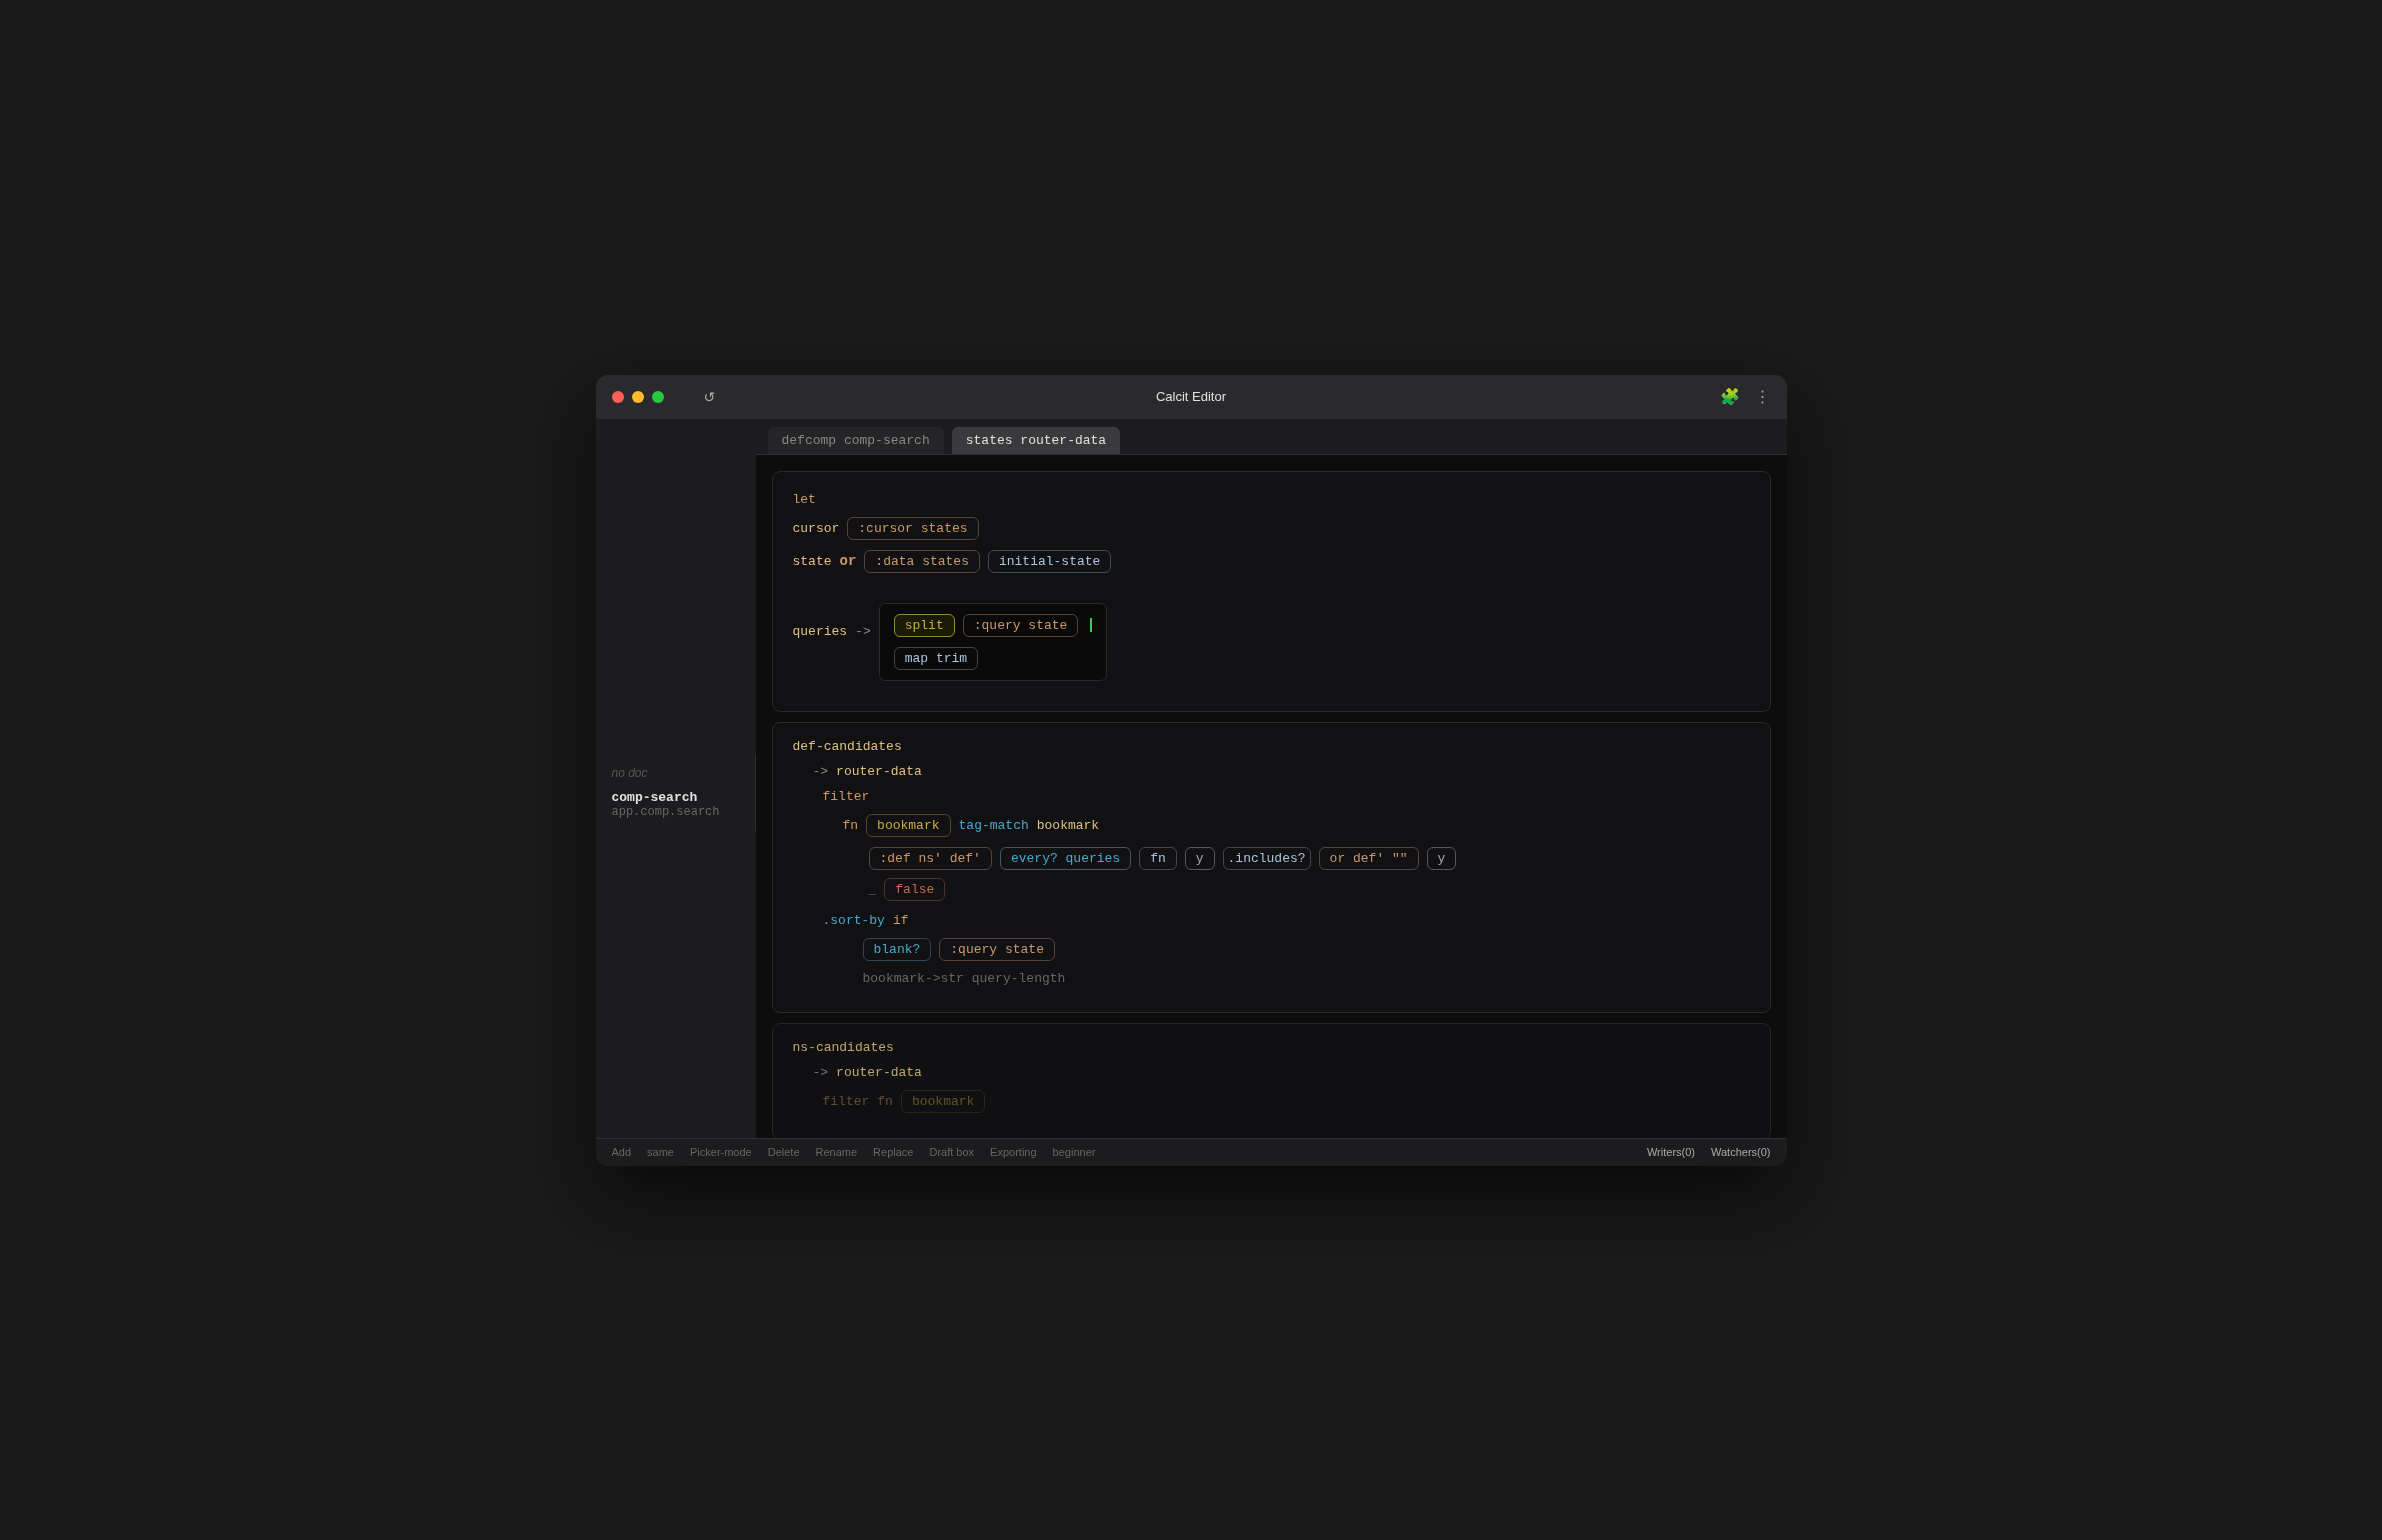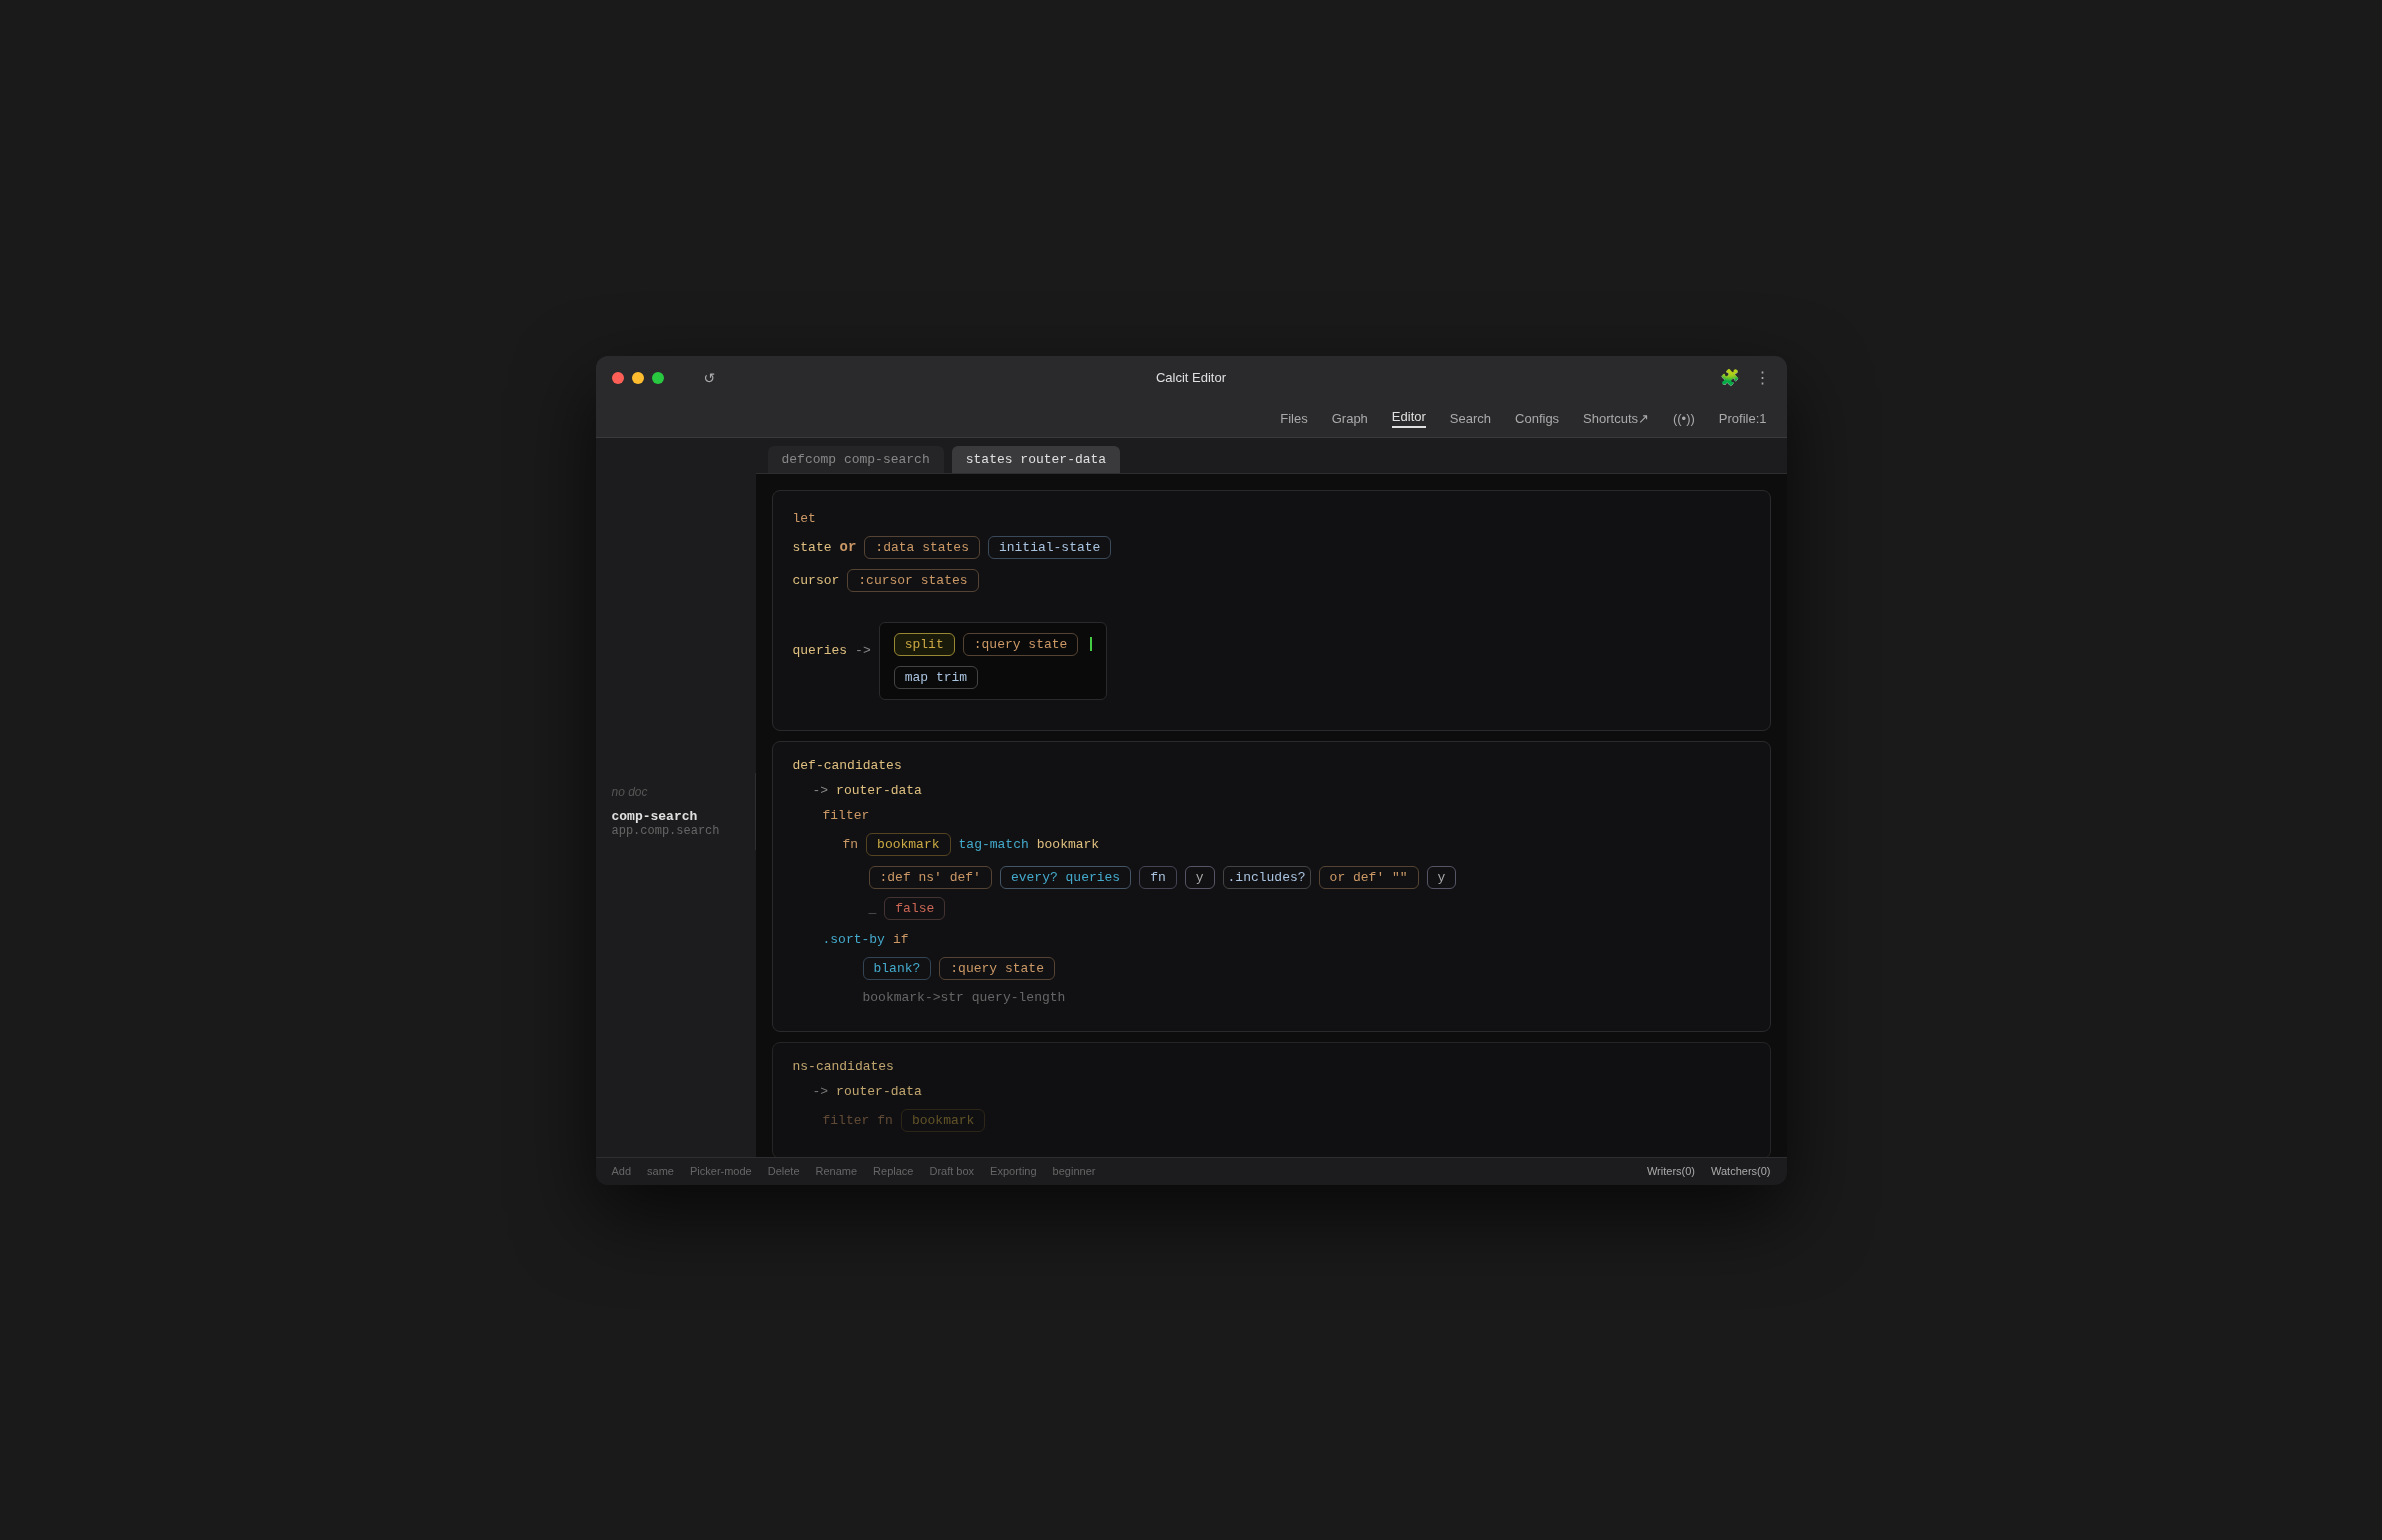--- a/index.html
+++ b/index.html
@@ -436,30 +436,20 @@
       <div class="traffic-light maximize"></div>
     </div>
     <span class="refresh-icon">↺</span>
     <div class="titlebar-center">Calcit Editor</div>
     <div class="titlebar-right">
       <span class="titlebar-icon">🧩</span>
       <span class="titlebar-icon">⋮</span>
     </div>
   </div>
 
-  <div class="navbar">
-    <span class="nav-item">Files</span>
-    <span class="nav-item">Graph</span>
-    <span class="nav-item active">Editor</span>
-    <span class="nav-item">Search</span>
-    <span class="nav-item">Configs</span>
-    <span class="nav-item">Shortcuts↗</span>
-    <span class="nav-item">((•))</span>
-    <span class="nav-item">Profile:1</span>
-  </div>
 
   <div class="main-layout">
 
     <div class="sidebar">
       <div class="nodoc" style="background:transparent;padding:0;margin-bottom:10px;color:#555;font-size:12px;font-style:italic;">no doc</div>
       <div class="sidebar-component">
         <div class="sidebar-comp-name">comp-search</div>
         <div class="sidebar-comp-path">app.comp.search</div>
       </div>
     </div>
@@ -470,29 +460,29 @@
         <div class="tab tab-defcomp">defcomp  comp-search</div>
         <div class="tab active">states  router-data</div>
       </div>
 
       <div class="code-content">
 
         <div class="block-let">
           <div class="kw-let">let</div>
 
           <div class="token-row">
+            <span class="token-label">cursor</span>
+            <span class="pill pill-keyword">:cursor states</span>
+          </div>
+
+          <div class="token-row">
             <span class="token-label">state</span>
             <span class="or-token">or</span>
             <span class="pill pill-keyword">:data states</span>
             <span class="pill pill-state">initial-state</span>
-          </div>
-
-          <div class="token-row">
-            <span class="token-label">cursor</span>
-            <span class="pill pill-keyword">:cursor states</span>
           </div>
 
           <div class="token-row">
             <span class="token-label">queries</span>
             <span class="kw-arrow">-&gt;</span>
             <div class="nested-block">
               <div class="token-row">
                 <span class="split-pill">split</span>
                 <span class="pill pill-keyword">:query state</span>
                 <span class="cursor-bar"></span>

